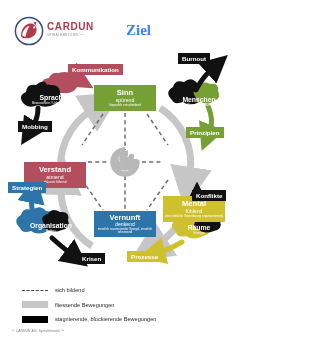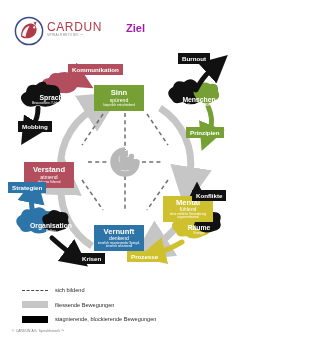--- a/index.html
+++ b/index.html
@@ -9,54 +9,54 @@
     font-family: "Liberation Sans", sans-serif;
     overflow: hidden;
   }
   #page { position: relative; width: 250px; height: 347px; background:#fff; }
 
   
   .logo-wrap { position:absolute; left:14px; top:16px; width:100px; height:30px; }
   .logo-mark { position:absolute; left:0; top:0; width:30px; height:30px; }
   .logo-text { position:absolute; left:33px; top:6px; }
   .logo-name {
-    font-size:12px; font-weight:normal; letter-spacing:.6px;
+    font-size:10px; font-weight:bold; letter-spacing:.6px;
     color:#b03a4a; line-height:10px;
   }
   .logo-sub {
     font-size:3.1px; letter-spacing:.35px; color:#8c8c8c;
     line-height:4px; margin-top:1px; white-space:nowrap;
   }
   .page-title {
     position:absolute; left:126px; top:22px;
-    font-size:11px; font-weight:bold; color:#a21caf;
+    font-size:15px; font-weight:bold; color:#3b82f6;font-family:Liberation Serif, serif;
   }
 
   
   #diagram { position:absolute; left:0; top:52px; width:250px; height:218px; }
   #diagram svg { position:absolute; left:0; top:0; }
 
   
   .node {
     position:absolute; text-align:center; color:#fff;
     display:flex; flex-direction:column; justify-content:center; align-items:center;
   }
   .node .n-title { font-weight:bold; line-height:1.05; }
   .node .n-sub   { line-height:1.05; }
   .node .n-sub2  { line-height:1.0; }
 
-  .quad { width:50px; height:26px; }
+  .quad { width:62px; height:26px; }
   .quad .n-title { font-size:7.6px; }
   .quad .n-sub   { font-size:5.2px; margin-top:.5px; }
   .quad .n-sub2  { font-size:3.0px; margin-top:.5px; }
 
   .q-sinn     { left:94px;  top:33px;  background:#76a033; }
   .q-verstand { left:24px;  top:110px;  background:#b24e5e; }
   .q-mental   { left:163px; top:96px;  background:#cfc02e;margin-top:48px; }
-  .q-vernunft { left:94px;  top:173px; background:#2d74a8; }
+  .q-vernunft { left:94px;  top:159px; background:#2d74a8; }
 
   
   .cloudword {
     position:absolute; text-align:center; color:#fff;
     font-weight:bold; z-index:6;
   }
   .cloudword .cw-title { font-size:6.8px; line-height:7px; }
   .cloudword .cw-sub { font-size:3.2px; font-weight:normal; line-height:4px; }
   .cw-sprache     { left:26px;  top:42px;  width:54px; }
   .cw-menschen    { left:172px; top:44px;  width:54px; }

